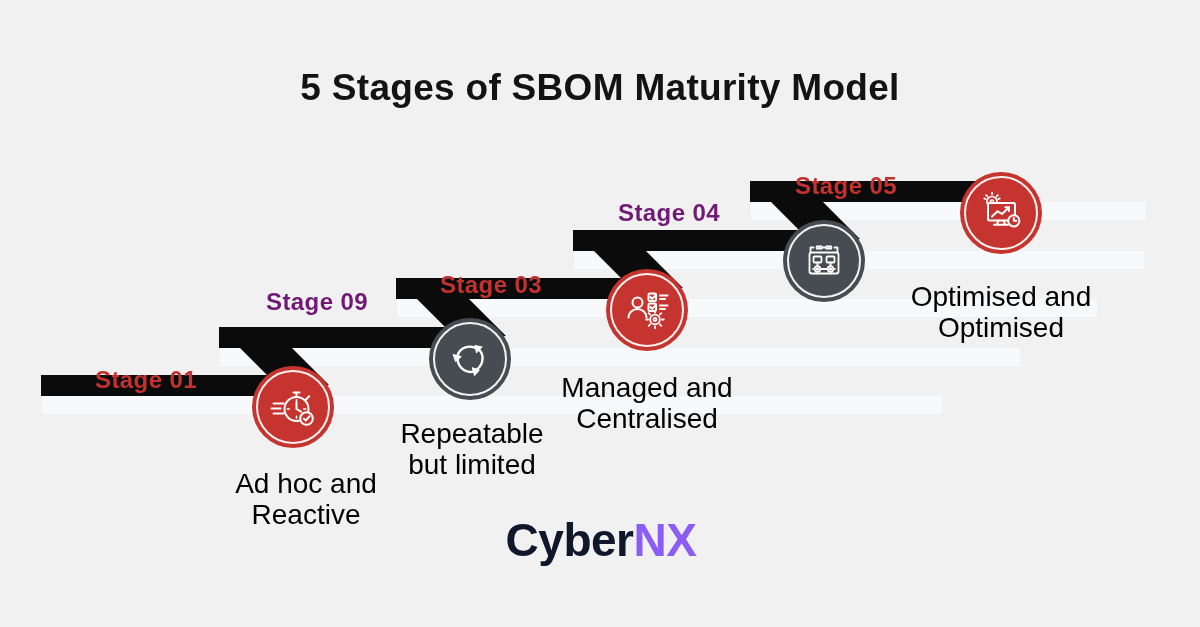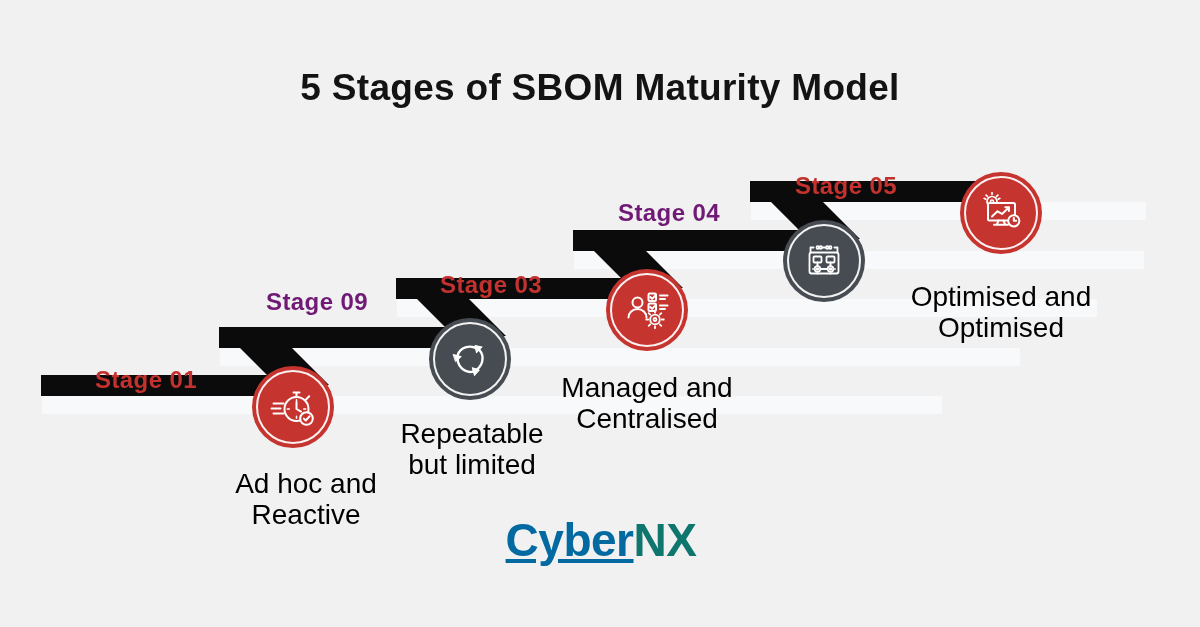--- a/index.html
+++ b/index.html
@@ -30,22 +30,22 @@
   .badge.gray{background:#474C52;}
   .desc{
     position:absolute;transform:translateX(-50%);
     font-size:28px;font-weight:500;color:#000000;line-height:31px;
     text-align:center;white-space:nowrap;
   }
   .logo{
     position:absolute;left:601px;top:540px;transform:translate(-50%,-50%);
     font-size:46px;font-weight:700;letter-spacing:-.5px;white-space:nowrap;
   }
-  .logo .part1{color:#0369a1;text-decoration:underline;}
-  .logo .part2{color:#0f766e;}
+  .logo .part1{color:#0f172a;}
+  .logo .part2{color:#8b5cf6;}
 </style>
 </head>
 <body>
 
 <div class="canvas">
 
   <svg class="stairs-svg" width="1200" height="627" viewBox="0 0 1200 627">
     <g fill="#F8F9FA">
       <rect x="42" y="396" width="900" height="18"></rect>
       <rect x="220" y="348" width="800" height="18"></rect>

